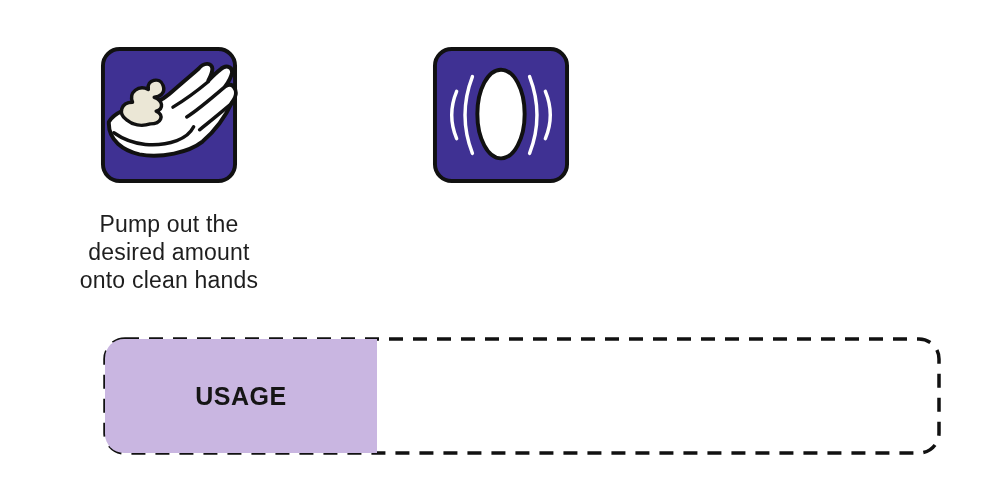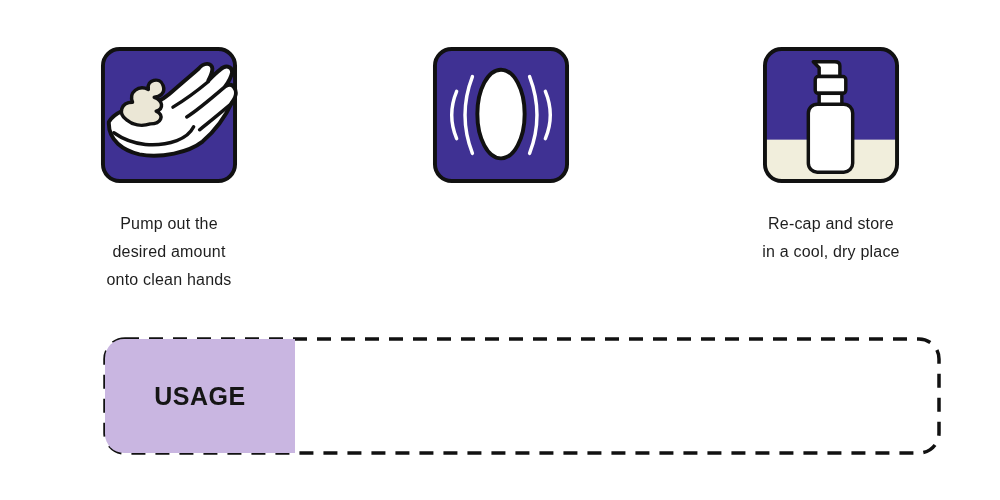--- a/index.html
+++ b/index.html
@@ -24,21 +24,21 @@
   #step-2 { left: 361px; }
   #step-3 { left: 691px; }
   .tile {
     width: 138px;
     height: 138px;
     margin: 0 auto;
   }
   .tile svg { display: block; }
   .caption {
     margin: 26px 0 0 0;
-    font-size: 16px;
+    font-size: 23px;
     line-height: 28px;
     text-align: center;
     color: #1e1e1e;
     white-space: pre-line;
     letter-spacing: 0.2px;
   }
   .usage-box {
     position: absolute;
     left: 103px;
     top: 337px;
@@ -46,21 +46,21 @@
     height: 118px;
   }
   .usage-border {
     position: absolute;
     left: 0; top: 0;
   }
   .usage-label {
     position: absolute;
     left: 2px;
     top: 2px;
-    width: 190px;
+    width: 272px;
     height: 114px;
     background: var(--lavender, #c9b6e1);
     border-radius: 19px 0 0 19px;
     display: flex;
     align-items: center;
     justify-content: center;
   }
   .usage-label span {
     font-size: 25px;
     font-weight: 700;
@@ -135,42 +135,20 @@
         <path fill="none" stroke="#ffffff" stroke-width="3.5" stroke-linecap="round" d="M 41 31 Q 26 70 41 109"></path>
         <path fill="none" stroke="#ffffff" stroke-width="3.5" stroke-linecap="round" d="M 25 46 Q 15 70 25 94"></path>
         <path fill="none" stroke="#ffffff" stroke-width="3.5" stroke-linecap="round" d="M 99 31 Q 114 70 99 109"></path>
         <path fill="none" stroke="#ffffff" stroke-width="3.5" stroke-linecap="round" d="M 115 46 Q 125 70 115 94"></path>
 
         <ellipse cx="70" cy="69" rx="24" ry="45" fill="#ffffff" stroke="var(--outline)" stroke-width="4"></ellipse>
       </svg>
     </div>
   </figure>
 
-  <figure class="step" id="step-3" style="margin:0;">
-    <div class="tile">
-      <svg width="138" height="138" viewBox="0 0 140 140">
-        <defs>
-          <clipPath id="tile-clip">
-              <rect x="3" y="3" width="134" height="134" rx="17"></rect>
-            </clipPath>
-        </defs>
-        <rect x="3" y="3" width="134" height="134" rx="17" fill="var(--purple)"></rect>
-        <rect x="3" y="95" width="134" height="42" fill="var(--cream)" clip-path="url(#tile-clip)"></rect>
-
-        <path d="M 58 31 L 58 22 L 52 16 L 74 16 Q 79 16 79 20 L 79 31 Z" fill="#ffffff" stroke="var(--outline)" stroke-width="3.5" stroke-linejoin="round"></path>
-        <rect x="54" y="31" width="31" height="17" rx="3" fill="#ffffff" stroke="var(--outline)" stroke-width="3.5"></rect>
-        <rect x="58" y="48" width="23" height="12" fill="#ffffff" stroke="var(--outline)" stroke-width="3.5"></rect>
-        <rect x="47" y="59" width="45" height="69" rx="9" fill="#ffffff" stroke="var(--outline)" stroke-width="3.5"></rect>
-
-        <rect x="3" y="3" width="134" height="134" rx="17" fill="none" stroke="var(--outline)" stroke-width="4"></rect>
-      </svg>
-    </div>
-    <figcaption class="caption">Re-cap and store
-in a cool, dry place</figcaption>
-  </figure>
 
   <section class="usage-box">
     <svg class="usage-border" width="838" height="118" viewBox="0 0 838 118">
       <rect x="2" y="2" width="834" height="114" rx="20" fill="none" stroke="var(--outline)" stroke-width="3.5" stroke-dasharray="14 10"></rect>
     </svg>
     <div class="usage-label">
       <span>USAGE</span>
     </div>
   </section>
 

